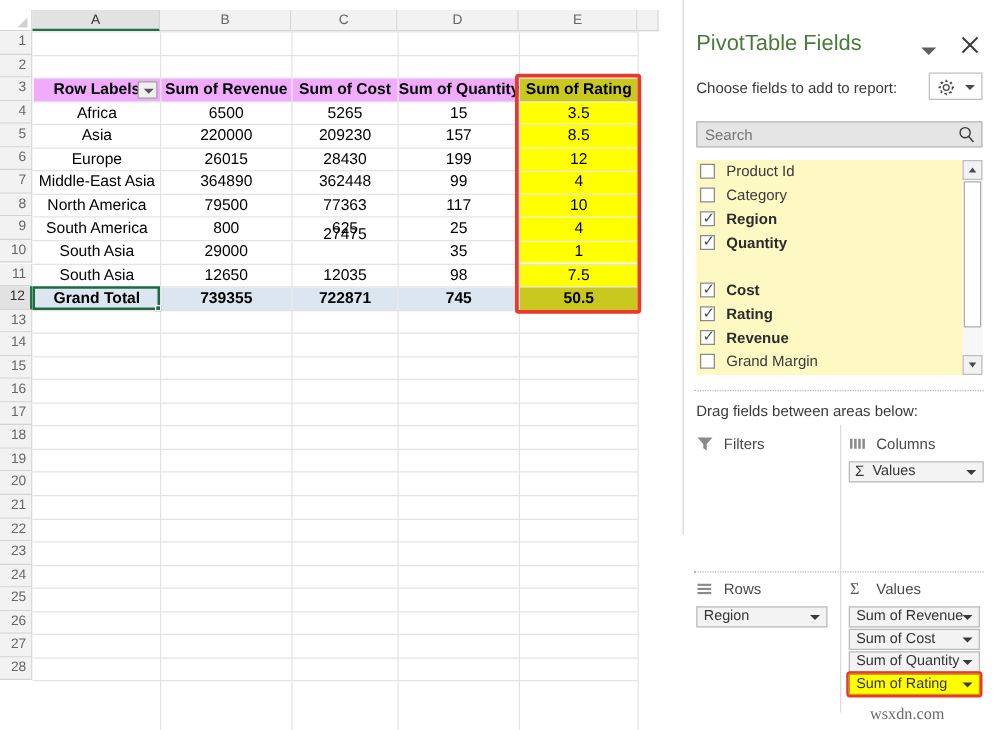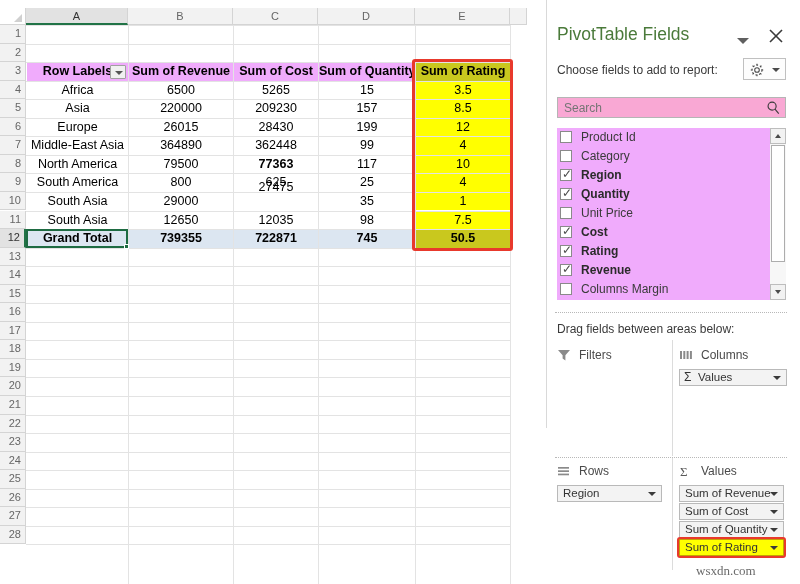--- a/index.html
+++ b/index.html
@@ -230,42 +230,42 @@
     border-left: 4px solid transparent;
     border-right: 4px solid transparent;
     border-top: 4px solid #4a4a4a;
   }
 
   #search-box {
     position: absolute;
     left: 10px; top: 97px;
     width: 229px; height: 21px;
     border: 1px solid #b5b5b5;
-    background: #f9a8d4;
+    background: #e5e5e5;
   }
   #search-input {
     position: absolute;
     left: 4px; top: 2px;
     width: 195px; height: 16px;
     border: none; outline: none;
     font-size: 12px;
     color: #555555;
     background: transparent;
     font-family: "Liberation Sans", sans-serif;
   }
   #search-icon {
     position: absolute; right: 4px; top: 2px;
   }
 
   
   #fieldlist {
     position: absolute;
     left: 10px; top: 128px;
     width: 229px; height: 172px;
-    background: #f0abfc;
+    background: #fef9c3;
   }
   .field-row {
     position: absolute;
     left: 0;
     height: 19px;
     width: 205px;
     cursor: pointer;
   }
   .field-cb {
     position: absolute;
@@ -519,21 +519,21 @@
         <div class="cell num" style="left: 208px; width: 84px; top: 93.75px; height: 17.55px; line-height: 16.55px;">28430</div>
         <div class="cell num" style="left: 293px; width: 96px; top: 93.75px; height: 17.55px; line-height: 16.55px;">199</div>
         <div class="cell rating" style="left: 390px; width: 94px; top: 93.75px; height: 17.55px; line-height: 16.55px;">12</div>
         <div class="cell lbl" style="left: 1px; width: 101px; top: 112.3px; height: 17.55px; line-height: 16.55px;">Middle-East Asia</div>
         <div class="cell num" style="left: 103px; width: 104px; top: 112.3px; height: 17.55px; line-height: 16.55px;">364890</div>
         <div class="cell num" style="left: 208px; width: 84px; top: 112.3px; height: 17.55px; line-height: 16.55px;">362448</div>
         <div class="cell num" style="left: 293px; width: 96px; top: 112.3px; height: 17.55px; line-height: 16.55px;">99</div>
         <div class="cell rating" style="left: 390px; width: 94px; top: 112.3px; height: 17.55px; line-height: 16.55px;">4</div>
         <div class="cell lbl" style="left: 1px; width: 101px; top: 130.85px; height: 17.55px; line-height: 16.55px;">North America</div>
         <div class="cell num" style="left: 103px; width: 104px; top: 130.85px; height: 17.55px; line-height: 16.55px;">79500</div>
-        <div class="cell num" style="left: 208px; width: 84px; top: 130.85px; height: 17.55px; line-height: 16.55px; font-weight: bold;">77363</div>
+        <div class="cell num" style="left: 208px; width: 84px; top: 130.85px; height: 17.55px; line-height: 16.55px;">77363</div>
         <div class="cell num" style="left: 293px; width: 96px; top: 130.85px; height: 17.55px; line-height: 16.55px;">117</div>
         <div class="cell rating" style="left: 390px; width: 94px; top: 130.85px; height: 17.55px; line-height: 16.55px;">10</div>
         <div class="cell lbl" style="left: 1px; width: 101px; top: 149.4px; height: 17.55px; line-height: 16.55px;">South America</div>
         <div class="cell num" style="left: 103px; width: 104px; top: 149.4px; height: 17.55px; line-height: 16.55px;">800</div>
         <div class="cell num" style="left: 208px; width: 84px; top: 149.4px; height: 17.55px; line-height: 16.55px;">625</div>
         <div class="cell num" style="left: 293px; width: 96px; top: 149.4px; height: 17.55px; line-height: 16.55px;">25</div>
         <div class="cell rating" style="left: 390px; width: 94px; top: 149.4px; height: 17.55px; line-height: 16.55px;">4</div>
         <div class="cell lbl" style="left: 1px; width: 101px; top: 167.95px; height: 17.55px; line-height: 16.55px;">South Asia</div>
         <div class="cell num" style="left: 103px; width: 104px; top: 167.95px; height: 17.55px; line-height: 16.55px;">29000</div>
         <div class="cell num" style="left: 208px; width: 84px; top: 154px; height: 17.55px; line-height: 16.55px;">27475</div>
@@ -606,45 +606,41 @@
             <span class="tick">✓</span>
           </div>
           <div class="field-name on">Region</div>
         </div>
         <div class="field-row" style="top: 57px;">
           <div class="field-cb">
             <span class="tick">✓</span>
           </div>
           <div class="field-name on">Quantity</div>
         </div>
-        <div class="field-row" style="top: 76px;">
-          <div class="field-cb"></div>
-          <div class="field-name">Unit Price</div>
-        </div>
         <div class="field-row" style="top: 95px;">
           <div class="field-cb">
             <span class="tick">✓</span>
           </div>
           <div class="field-name on">Cost</div>
         </div>
         <div class="field-row" style="top: 114px;">
           <div class="field-cb">
             <span class="tick">✓</span>
           </div>
           <div class="field-name on">Rating</div>
         </div>
         <div class="field-row" style="top: 133px;">
           <div class="field-cb">
             <span class="tick">✓</span>
           </div>
           <div class="field-name on">Revenue</div>
         </div>
         <div class="field-row" style="top: 152px;">
           <div class="field-cb"></div>
-          <div class="field-name">Columns Margin</div>
+          <div class="field-name">Grand Margin</div>
         </div>
         <div id="flist-scroll">
         <div class="fsb-btn" style="top:0">
           <div class="ar-up"></div>
         </div>
         <div class="fthumb"></div>
         <div class="fsb-btn" style="top:156px">
           <div class="ar-dn"></div>
         </div>
       </div>

